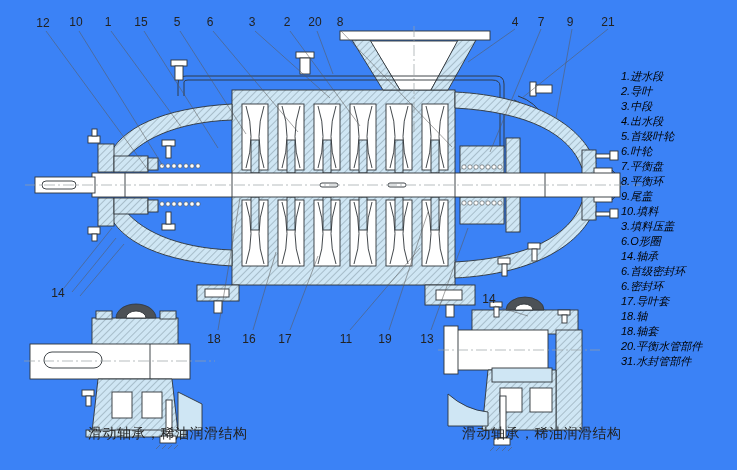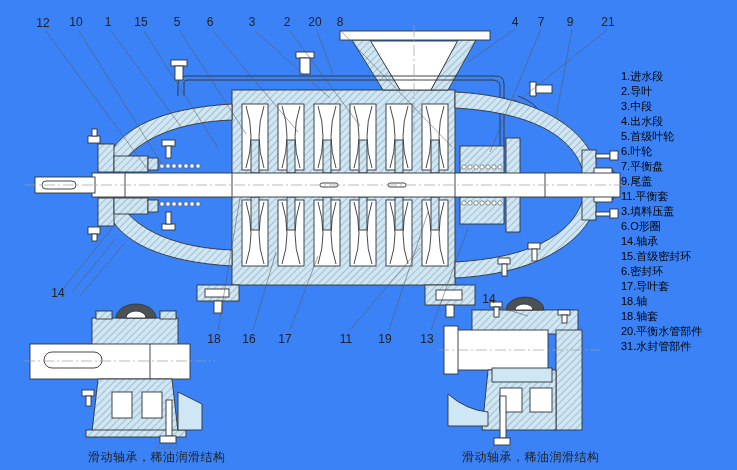--- a/index.html
+++ b/index.html
@@ -11,24 +11,24 @@
   .wh{fill:#ffffff;stroke:#2e3338;stroke-width:0.9;}
   .ln{fill:none;stroke:#2e3338;stroke-width:0.9;}
   .thin{fill:none;stroke:#5a5a5a;stroke-width:0.55;}
   .cl{fill:none;stroke:#9aa0a5;stroke-width:0.7;stroke-dasharray:11 3 2 3;}
   .blue{fill:#cfe6f4;stroke:#2e3338;stroke-width:0.9;}
   .dark{fill:#4c5156;stroke:#2e3338;stroke-width:0.8;}
   .dot{fill:#ffffff;stroke:#44494e;stroke-width:0.6;}
   .num{font:12px "Liberation Sans", sans-serif;fill:#222;}
   
   .legend{position:absolute;left:621px;top:69px;width:114px;color:#000;
-          font-size:11px;line-height:15px;white-space:nowrap;}
+          font-size:11px;line-height:15px;white-space:nowrap;font-style:italic;}
   .legend div{height:15px;}
   
-  .caption{position:absolute;top:449px;font-size:12px;color:#222;letter-spacing:0.5px;white-space:nowrap;}
+  .caption{position:absolute;top:425px;font-size:14px;color:#222;letter-spacing:0.5px;white-space:nowrap;}
   .caption.left{left:88px;}
   .caption.right{left:462px;}
 </style>
 </head>
 <body>
 
 <div class="stage">
 
 <svg width="737" height="470" viewBox="0 0 737 470">
   <defs>
@@ -366,26 +366,27 @@
 </svg>
 
 <div class="legend">
   <div>1.进水段</div>
   <div>2.导叶</div>
   <div>3.中段</div>
   <div>4.出水段</div>
   <div>5.首级叶轮</div>
   <div>6.叶轮</div>
   <div>7.平衡盘</div>
+  <div>8.平衡环</div>
   <div>9.尾盖</div>
-  <div>11.平衡套</div>
+  <div>10.填料</div>
   <div>3.填料压盖</div>
   <div>6.O形圈</div>
   <div>14.轴承</div>
-  <div>15.首级密封环</div>
+  <div>6.首级密封环</div>
   <div>6.密封环</div>
   <div>17.导叶套</div>
   <div>18.轴</div>
   <div>18.轴套</div>
   <div>20.平衡水管部件</div>
   <div>31.水封管部件</div>
 </div>
 
 <div class="caption left">滑动轴承，稀油润滑结构</div>
 <div class="caption right">滑动轴承，稀油润滑结构</div>

